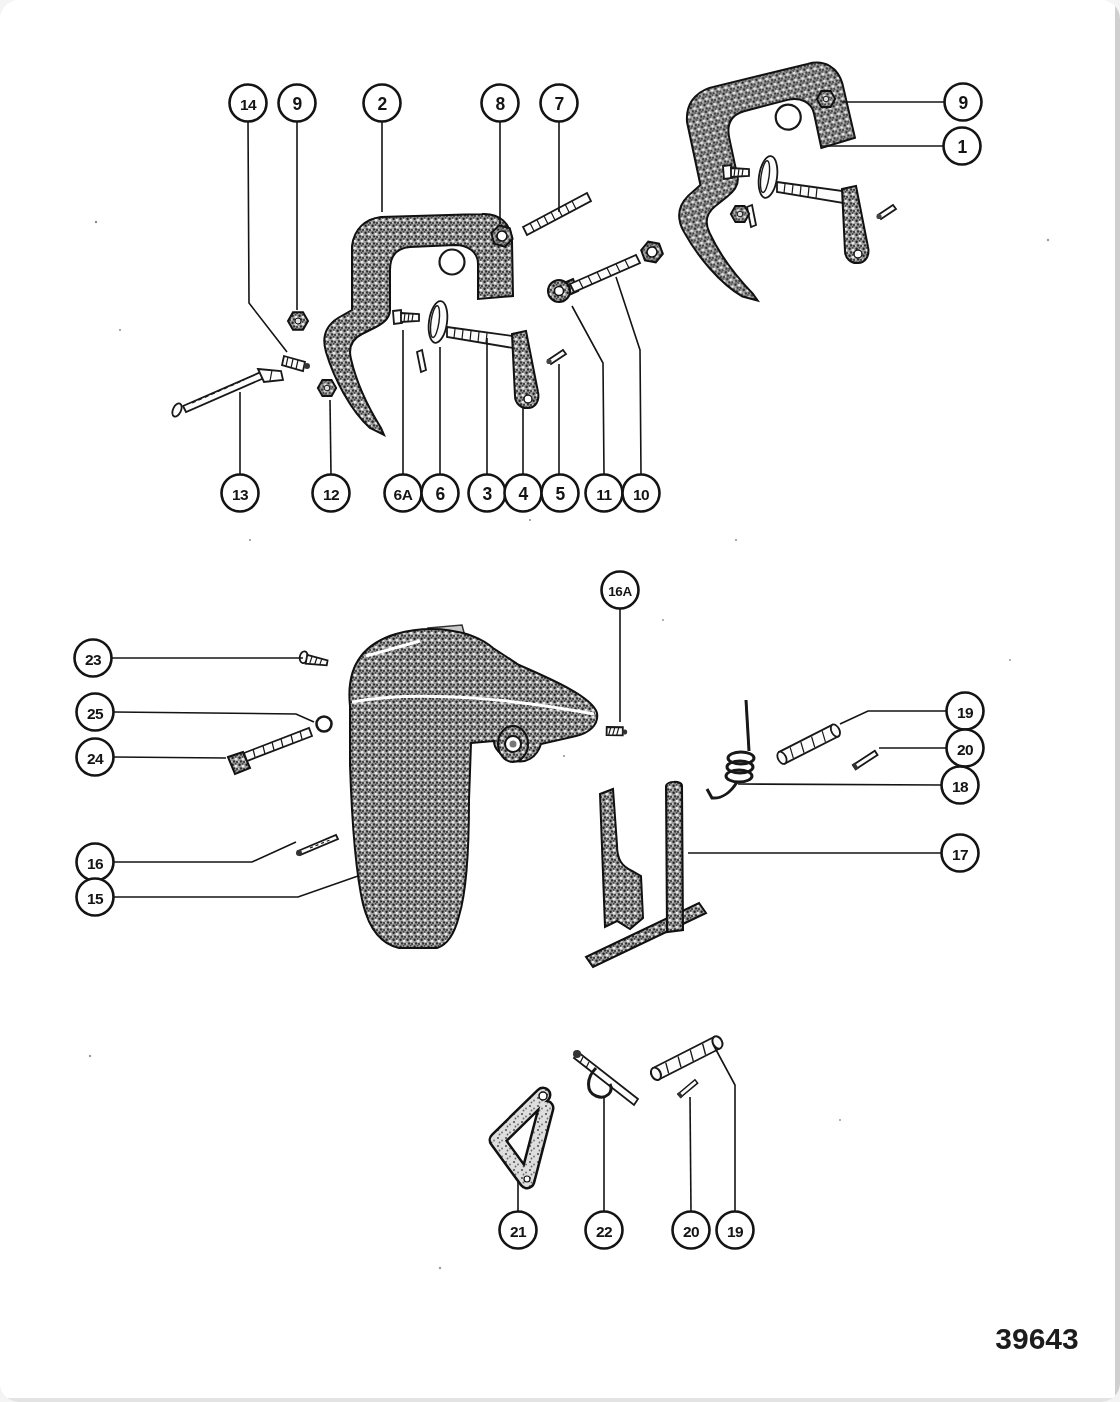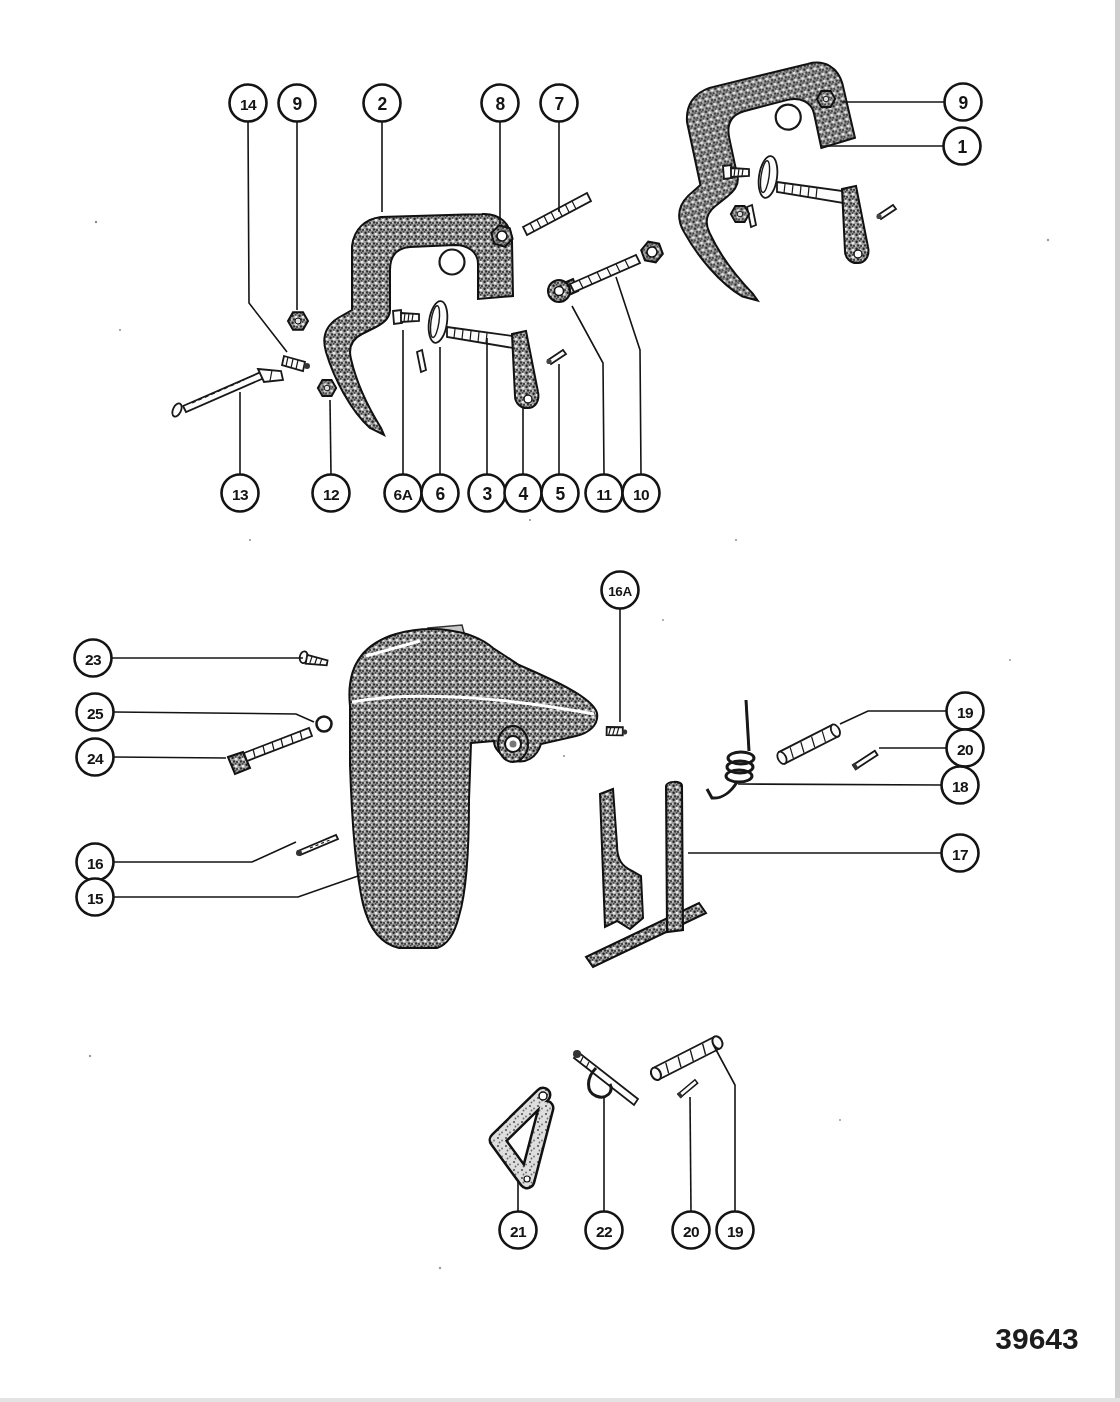--- a/index.html
+++ b/index.html
@@ -1,16 +1,16 @@
 <!DOCTYPE html>
 <html><head>
 <meta charset="utf-8">
 <style>
   html,body{margin:0;padding:0;background:#f4f4f4;}
-  #stage{position:relative;width:1120px;height:1402px;background:#ffffff;overflow:hidden;}
+  #stage{position:relative;width:1120px;height:1402px;background:#ffffff;overflow:hidden;border-radius:19px;}
   svg{display:block;}
   .balloon{fill:#ffffff;stroke:#141414;stroke-width:2.6;}
   .leader{fill:none;stroke:#141414;stroke-width:1.6;}
   .balloon-label{
     font-family:"Liberation Sans","DejaVu Sans",sans-serif;
     font-weight:bold;fill:#141414;text-anchor:middle;dominant-baseline:central;
     letter-spacing:-0.5px;
   }
   .metal{fill:#fcfcfc;stroke:#181818;stroke-width:1.8;}
   .cast{fill:url(#stip);stroke:#111111;stroke-width:2;}

